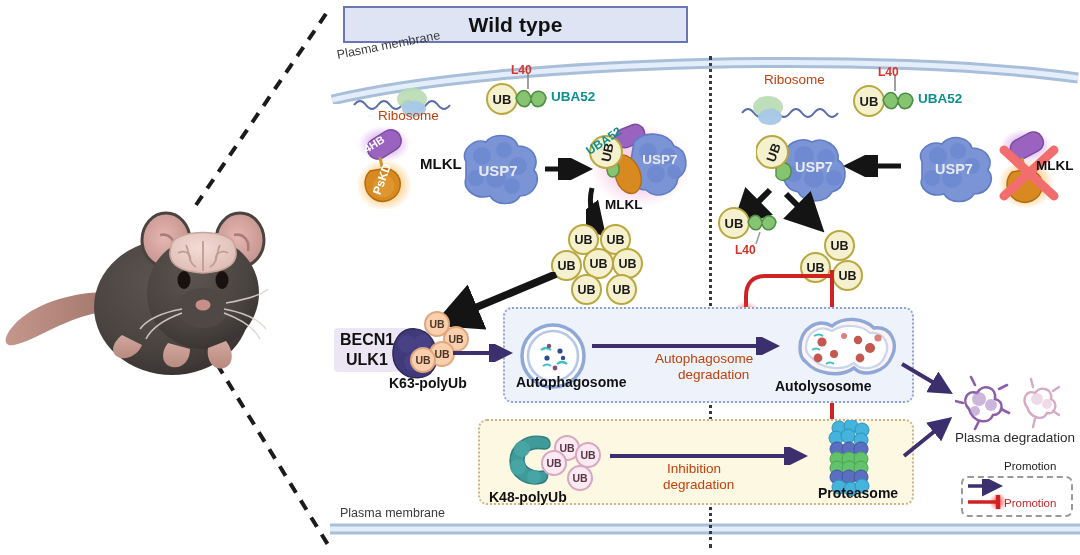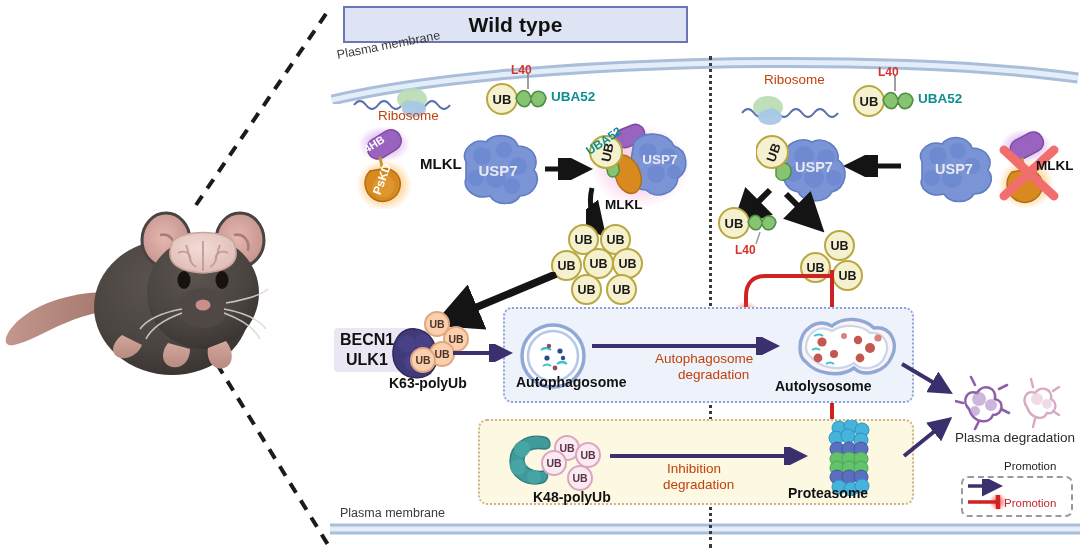--- a/index.html
+++ b/index.html
@@ -500,21 +500,21 @@
         <circle cx="14" cy="38" r="8"></circle>
       <circle cx="30" cy="48" r="7"></circle>
     </g>
   </svg>
 
   <div class="ub pink" style="left:554px;top:435px;width:26px;height:26px;font-size:10.5px;">UB</div>
   <div class="ub pink" style="left:575px;top:442px;width:26px;height:26px;font-size:10.5px;">UB</div>
   <div class="ub pink" style="left:541px;top:450px;width:26px;height:26px;font-size:10.5px;">UB</div>
   <div class="ub pink" style="left:567px;top:465px;width:26px;height:26px;font-size:10.5px;">UB</div>
 
-  <div class="mol-label" style="left:533px;top:489px;font-size:14px;">K48-polyUb</div>
+  <div class="mol-label" style="left:489px;top:489px;font-size:14px;">K48-polyUb</div>
 
   <svg class="abs" style="left:610px;top:447px;width:200px;height:18px;">
     <defs>
         <marker id="purArr3" markerWidth="6" markerHeight="6" refX="4" refY="3" orient="auto">
       <path d="M0,0 L6,3 L0,6 Z" fill="#3b2f6e"></path>
         </marker>
       </defs>
     <line x1="0" y1="9" x2="190" y2="9" stroke="#3b2f6e" stroke-width="4" marker-end="url(#purArr3)"></line>
   </svg>
   <div class="plain-label" style="left:667px;top:461px;font-size:13.5px;">Inhibition</div>
@@ -546,21 +546,21 @@
       <circle cx="14" cy="57" r="7"></circle>
         <circle cx="26" cy="57" r="7"></circle>
         <circle cx="38" cy="57" r="7"></circle>
     </g>
     <g fill="#46b3dd" stroke="#2d92bc" stroke-width="1">
       <circle cx="16" cy="67" r="7"></circle>
         <circle cx="28" cy="69" r="7"></circle>
         <circle cx="39" cy="66" r="7"></circle>
     </g>
   </svg>
-  <div class="mol-label" style="left:788px;top:485px;font-size:14px;">Proteasome</div>
+  <div class="mol-label" style="left:818px;top:485px;font-size:14px;">Proteasome</div>
 
   <svg class="abs" style="left:900px;top:360px;width:68px;height:110px;">
     <defs>
         <marker id="purArr4" markerWidth="6" markerHeight="6" refX="4" refY="3" orient="auto">
       <path d="M0,0 L6,3 L0,6 Z" fill="#3b2f6e"></path>
         </marker>
       </defs>
     <line x1="2" y1="4" x2="46" y2="30" stroke="#3b2f6e" stroke-width="4" marker-end="url(#purArr4)"></line>
     <line x1="4" y1="96" x2="46" y2="62" stroke="#3b2f6e" stroke-width="4" marker-end="url(#purArr4)"></line>
   </svg>

